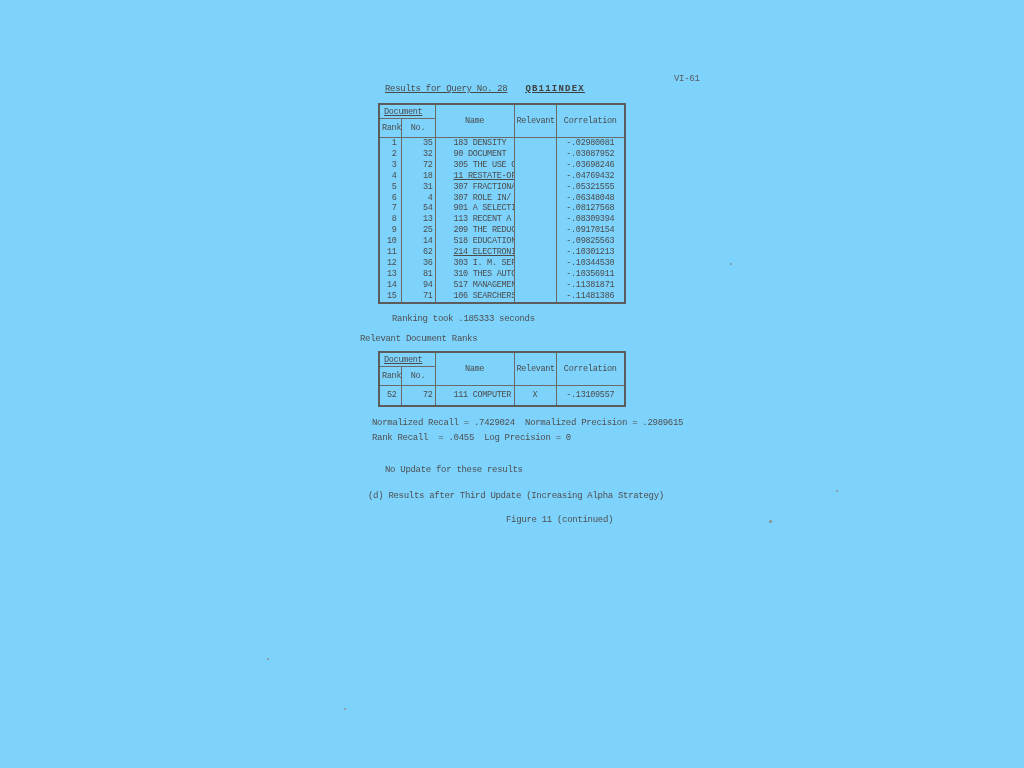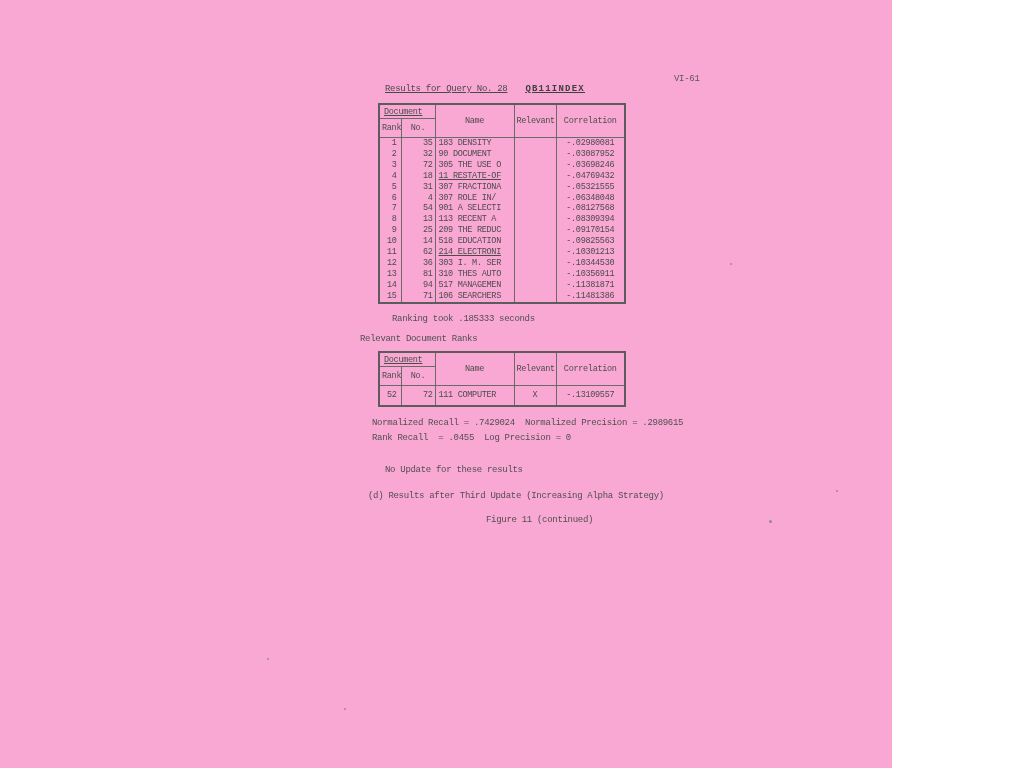--- a/index.html
+++ b/index.html
@@ -2,22 +2,22 @@
 <html><head>
 <meta charset="utf-8">
 <style>
   html,body{margin:0;padding:0;}
   body{
     width:1024px;height:768px;overflow:hidden;
     background:#ffffff;
     font-family:"Liberation Mono","DejaVu Sans Mono",monospace;
   }
   #page{
-    position:relative;width:892px;height:768px;
-    background:#f9a8d4;
+    position:relative;width:1024px;height:768px;
+    background:#7dd3fc;
     color:#4a4a4a;
   }
   #scan-content{
     position:absolute;inset:0;
     filter:blur(0.3px);
     letter-spacing:-0.3px;
   }
   .line{position:absolute;white-space:pre;font-size:9px;color:#4f4f4f;}
   .pagenum{position:absolute;font-size:9px;color:#5a5a5a;}
   .title-row{position:absolute;display:flex;gap:18px;font-size:9px;text-decoration:underline;}
@@ -40,21 +40,21 @@
   .doc-table tbody td{border-top:none;border-bottom:none;}
   .t1 tbody td{height:10.9px;line-height:10.9px;}
   .t2 tbody td{height:19px;line-height:19px;}
   .col-rank{width:22px;}
   .col-no{width:34px;}
   .col-name{width:79px;}
   .col-rel{width:42px;}
   .col-corr{width:69px;}
   td.c-rank{text-align:right;padding-right:4px;}
   td.c-no{text-align:right;padding-left:0;}
-  td.c-name{text-align:left;padding-left:3px;}
+  td.c-name{text-align:left;padding-left:18px;}
   td.c-rel{text-align:center;}
   td.c-corr{text-align:center;}
   td .u{text-decoration:underline;}
   .speck{position:absolute;background:#8f8f8f;border-radius:50%;}
 </style>
 </head>
 <body>
 
 <div id="page">
   <div id="scan-content">
@@ -230,21 +230,21 @@
       </tbody>
     </table>
 
     <div class="line" style="left:372px;top:418px;">Normalized Recall = .7429024  Normalized Precision = .2989615</div>
     <div class="line" style="left:372px;top:433px;">Rank Recall  = .0455  Log Precision = 0</div>
 
     <div class="line" style="left:385px;top:465px;">No Update for these results</div>
 
     <div class="line" style="left:368px;top:491px;">(d) Results after Third Update (Increasing Alpha Strategy)</div>
 
-    <div class="line" style="left:462px;top:515px;padding-left:24px;">Figure 11 (continued)</div>
+    <div class="line" style="left:482px;top:515px;padding-left:24px;">Figure 11 (continued)</div>
 
     <div class="speck" style="left:769px;top:520px;width:3px;height:3px;"></div>
     <div class="speck" style="left:836px;top:490px;width:2px;height:2px;"></div>
     <div class="speck" style="left:267px;top:658px;width:2px;height:2px;"></div>
     <div class="speck" style="left:344px;top:708px;width:2px;height:2px;"></div>
     <div class="speck" style="left:730px;top:263px;width:2px;height:2px;"></div>
   </div>
 </div>
 
 </body></html>

